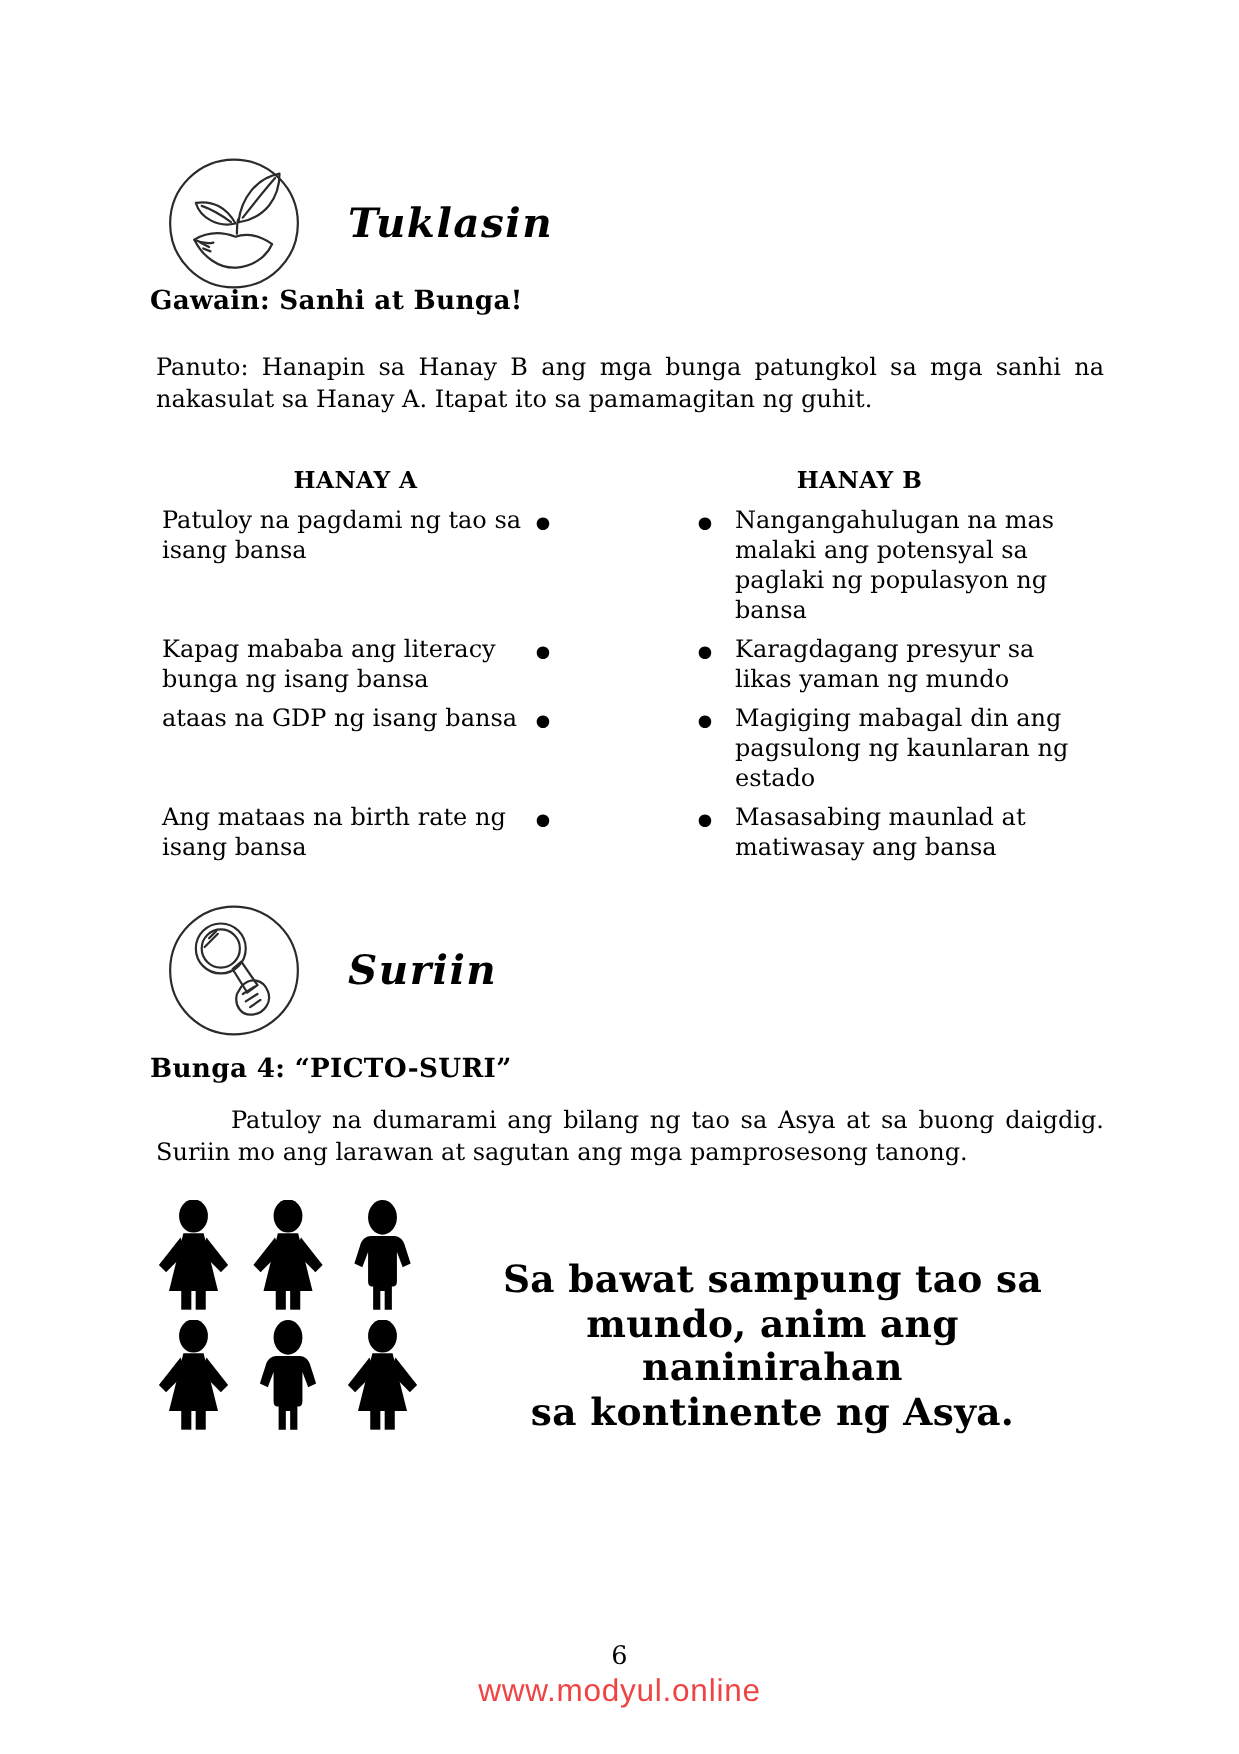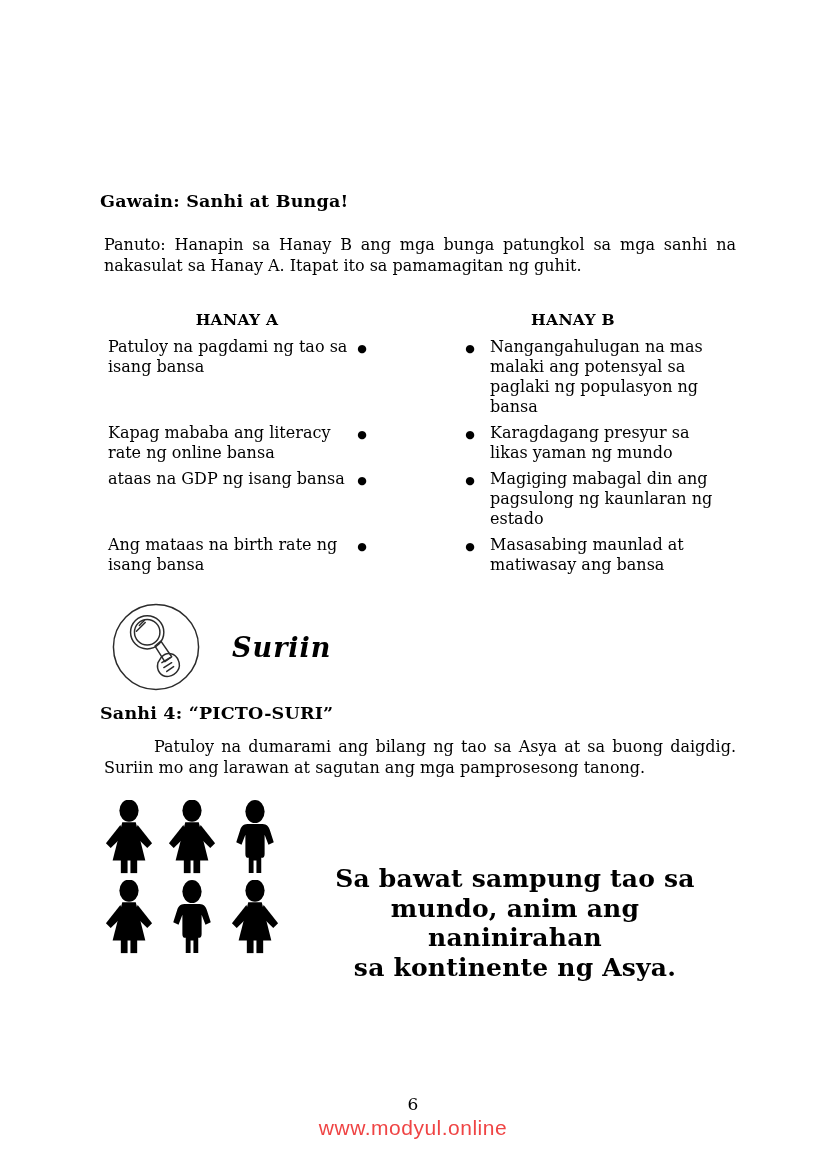--- a/index.html
+++ b/index.html
@@ -45,21 +45,21 @@
   .match-row .cell-b{grid-column:5;padding-left:8px;}
   .dot{font-size:11px;line-height:20px;display:inline-block;}
   
   .picto-grid{
     position:absolute;left:104px;top:800px;
     display:grid;grid-template-columns:repeat(3,50px);
     column-gap:13px;row-gap:3px;
   }
   .picto-grid svg{width:50px;height:77px;display:block;}
   .picto-caption{
-    position:absolute;left:305px;top:864px;width:420px;
+    position:absolute;left:305px;top:838px;width:420px;
     font-size:25px;font-weight:bold;line-height:29.5px;
     text-align:center;letter-spacing:.2px;
   }
   
   .page-number{
     position:absolute;left:0;top:1094px;width:826px;
     text-align:center;font-size:17px;
   }
   .watermark{
     position:absolute;left:0;top:1116px;width:826px;
@@ -67,40 +67,54 @@
     font-family:"Liberation Sans","DejaVu Sans",sans-serif;
     font-size:21px;color:#ef4444;letter-spacing:.5px;
   }
   .lineart{stroke:#2b2b2b;stroke-width:1.5;fill:none;stroke-linecap:round;stroke-linejoin:round;}
 </style>
 </head>
 <body>
 
 <div class="page">
 
+  <div class="section-header" style="left:110px;top:103px;">
+    <svg class="section-icon" viewBox="0 0 94 94">
+      <circle class="lineart" cx="47" cy="47" r="43.5"></circle>
+      <path class="lineart" d="M50 46 C52 30 62 16 78 13 C78 30 68 43 51 46 Z"></path>
+      <path class="lineart" d="M53 43 C60 34 68 24 75 16"></path>
+      <path class="lineart" d="M48 47 C42 36 32 31 21 33 C24 43 36 50 48 47 Z"></path>
+      <path class="lineart" d="M45 46 C38 41 31 37 25 35"></path>
+      <path class="lineart" d="M49 54 C49 49 49 46 50 44"></path>
+      <path class="lineart" d="M20 58 C30 52 40 53 48 56 C56 53 64 55 73 61 C69 70 60 76 49 77 C37 78 26 70 20 58 Z"></path>
+      <path class="lineart" d="M20 58 C24 60 28 61 33 60"></path>
+      <path class="lineart" d="M24 60 l6 3 M26 64 l5 2"></path>
+    </svg>
+    <div class="section-title">Tuklasin</div>
+  </div>
 
   <div class="activity-heading" style="top:191px;">Gawain: Sanhi at Bunga!</div>
   <div class="para" style="top:234px;">Panuto: Hanapin sa Hanay B ang mga bunga patungkol sa mga sanhi na nakasulat sa Hanay A. Itapat ito sa pamamagitan ng guhit.</div>
 
   <div class="match-table">
     <div class="match-head">
       <div class="head-a">HANAY A</div>
       <div class="head-b">HANAY B</div>
     </div>
 
     <div class="match-row" style="margin-top:8px;">
       <div class="cell-a">Patuloy na pagdami ng tao sa isang bansa</div>
       <div class="bullet-a"><span class="dot">●</span></div>
       <div></div>
       <div class="bullet-b"><span class="dot">●</span></div>
       <div class="cell-b">Nangangahulugan na mas malaki ang potensyal sa paglaki ng populasyon ng bansa</div>
     </div>
 
     <div class="match-row">
-      <div class="cell-a">Kapag mababa ang literacy rate ng online bansa</div>
+      <div class="cell-a">Kapag mababa ang literacy bunga ng isang bansa</div>
       <div class="bullet-a"><span class="dot">●</span></div>
       <div></div>
       <div class="bullet-b"><span class="dot">●</span></div>
       <div class="cell-b">Karagdagang presyur sa likas yaman ng mundo</div>
     </div>
 
     <div class="match-row">
       <div class="cell-a">ataas na GDP ng isang bansa</div>
       <div class="bullet-a"><span class="dot">●</span></div>
       <div></div>
@@ -123,21 +137,21 @@
       <circle class="lineart" cx="38" cy="32" r="17"></circle>
       <circle class="lineart" cx="38" cy="32" r="13"></circle>
       <path class="lineart" d="M46 46 L52 41 L63 57 L56 62 Z"></path>
       <path class="lineart" d="M52 58 C58 51 67 53 70 61 C73 68 68 76 60 77 C52 78 47 71 49 63 Z"></path>
       <path class="lineart" d="M53 63 L61 58 M55 68 L63 63 M58 72 L65 67"></path>
       <path class="lineart" d="M30 25 L35 20 M27 31 L36 22"></path>
     </svg>
     <div class="section-title">Suriin</div>
   </div>
 
-  <div class="activity-heading" style="top:703px;">Sanhi 4: “PICTO-SURI”</div>
+  <div class="activity-heading" style="top:703px;">Bunga 4: “PICTO-SURI”</div>
   <div class="para indent" style="top:736px;">Patuloy na dumarami ang bilang ng tao sa Asya at sa buong daigdig. Suriin mo ang larawan at sagutan ang mga pamprosesong tanong.</div>
 
   <div class="picto-grid">
   <svg viewBox="0 0 52 80">
     <ellipse cx="26" cy="11" rx="10" ry="11.5" fill="#000"></ellipse>
     <polygon points="19,23 33,23 43,63 9,63" fill="#000"></polygon>
     <polygon points="17,26 2,45 7,50 21,36" fill="#000"></polygon>
     <polygon points="35,26 50,45 45,50 31,36" fill="#000"></polygon>
     <rect x="17.5" y="62" width="7" height="14" fill="#000"></rect>
     <rect x="27.5" y="62" width="7" height="14" fill="#000"></rect>

